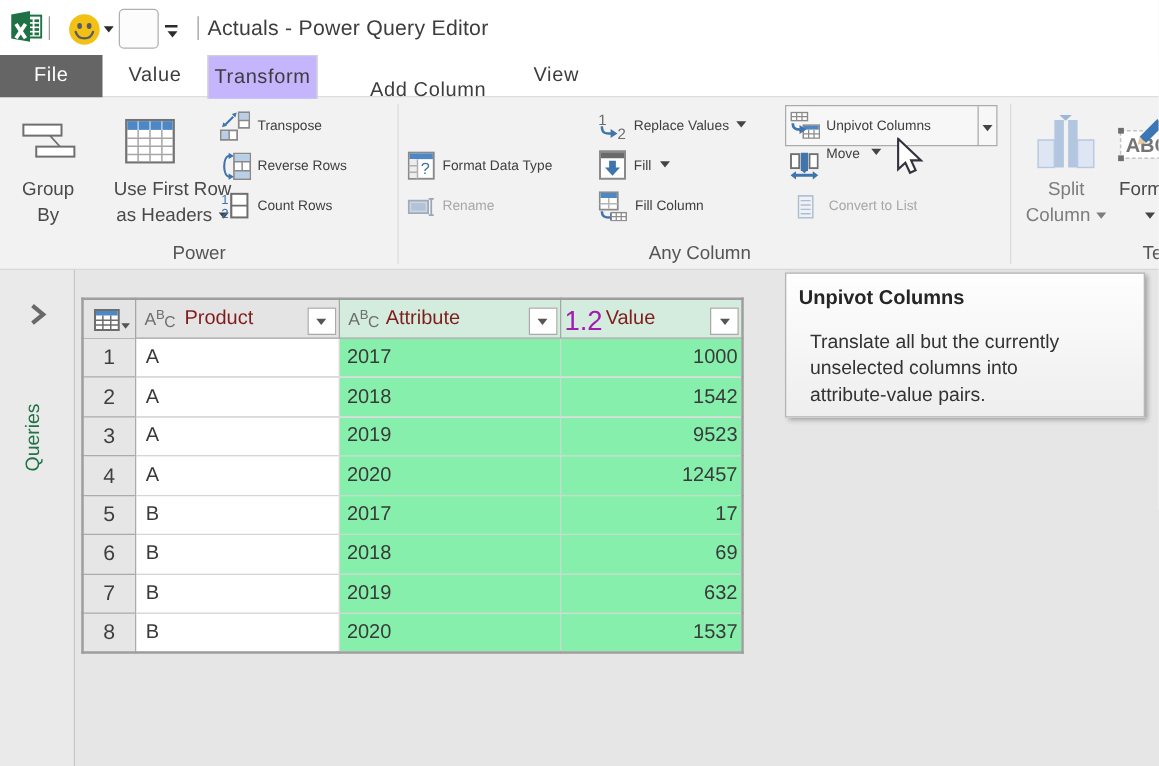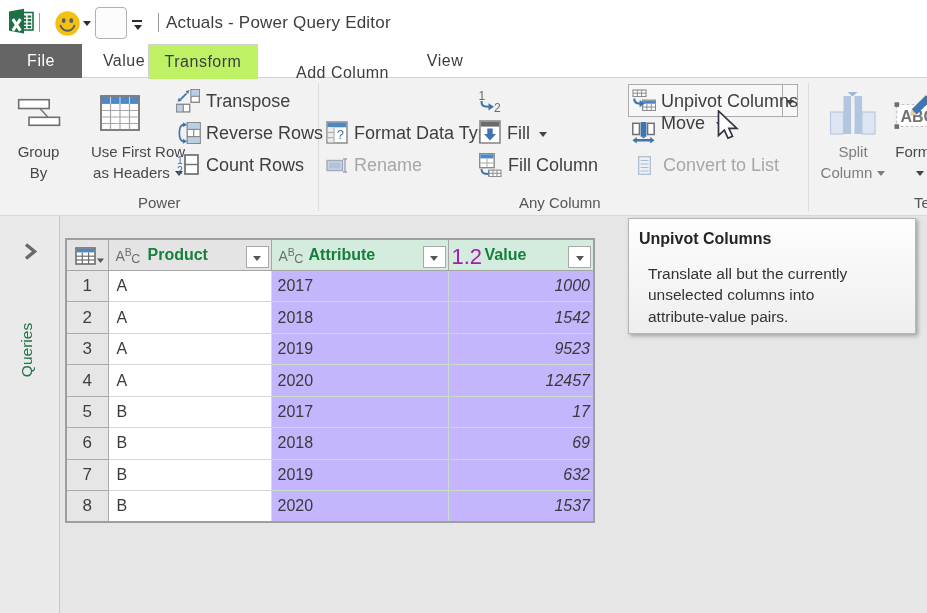--- a/index.html
+++ b/index.html
@@ -9,52 +9,52 @@
 svg { display:block; }
 
 
 #title-text { left:166px; top:13px; font-size:17px; letter-spacing:0.2px; color:#3d3d3d; }
 .vsep { width:1px; background:#9b9b9b; }
 
 
 #tabrow { left:0; top:44px; width:927px; height:34px; background:#ffffff; border-bottom:1px solid #d2d2d2; }
 #filetab { left:0; top:0; width:82px; height:34px; background:#656565; color:#ffffff; font-size:16px; letter-spacing:0.5px; text-align:center; line-height:33px; }
 .tab { top:0; height:34px; font-size:16px; letter-spacing:0.5px; color:#3d3d3d; line-height:33px; text-align:center; }
-#tab-transform { left:148px; width:110px; background:#bef264; border:1px solid #d2d2d2; border-bottom:none; height:35px; z-index:3; }
+#tab-transform { left:166px; width:88px; background:#c4b5fd; border:1px solid #d2d2d2; border-bottom:none; height:35px; z-index:3; }
 
 
 #ribbon { left:0; top:78px; width:927px; height:138px; background:#f3f2f2; border-bottom:1px solid #d8d8d8; }
 .gsep { position:absolute; width:1px; top:5px; height:128px; background:#dcdcdc; }
 .glabel { position:absolute; top:116px; font-size:15px; color:#555555; white-space:nowrap; }
 .bigbtn { position:absolute; text-align:center; font-size:15px; color:#494949; line-height:20.5px; }
-.smallrow { position:absolute; font-size:18px; color:#3f3f3f; white-space:nowrap; line-height:20px; }
+.smallrow { position:absolute; font-size:11px; color:#3f3f3f; white-space:nowrap; line-height:20px; }
 .disabled { color:#a7a7a7; }
 .caret { display:inline-block; width:0; height:0; border-left:4.5px solid transparent; border-right:4.5px solid transparent; border-top:5px solid #444444; vertical-align:2px; margin-left:5px; }
 
 
 #content { left:0; top:216px; width:927px; height:397px; background:#e6e6e6; }
 #sidebar { left:0; top:0; width:60px; height:397px; background:#eaeaea; border-right:1px solid #c6c6c6; }
 #queries { left:-1px; top:124px; width:56px; height:20px; line-height:20px; text-align:center; color:#217346; font-size:15.5px; transform:rotate(-90deg); white-space:nowrap; }
 
 
 #grid { left:65px; top:22px; border-collapse:collapse; table-layout:fixed; font-size:16px; color:#3a3a3a; border:2px solid #9e9e9e; }
 #grid td { padding:0 0 0 8px; overflow:hidden; white-space:nowrap; }
 #grid tr { height:31.45px; }
 #grid tr.hdr { height:30.5px; }
 #grid tr.hdr td { border:1px solid #a6a6a6; padding:0; }
 td.num { background:#e6e6e6; text-align:center; color:#3f3f3f; font-size:17px; border-right:1px solid #ababab; border-top:1px solid #ababab; padding:0 !important; }
 td.white { background:#ffffff; border-top:1px solid #d6d6d6; border-right:1px solid #d9d9d9; }
-td.green { background:#c4b5fd; border-top:1px solid #c7dccf; border-right:1px solid #c7dccf; padding-left:6px !important; }
+td.green { background:#86efac; border-top:1px solid #c7dccf; border-right:1px solid #c7dccf; padding-left:6px !important; }
 td.ghdr { background:#d3ecdd; }
 td.whdr { background:#e4e4e4; }
 td.corner { background:#e4e4e4; }
-.valcell { text-align:right; padding:0 3px 0 0 !important; font-style:italic; }
+.valcell { text-align:right; padding:0 3px 0 0 !important; }
 .fbtn { position:absolute; width:23px; height:22px; background:#ffffff; border:1px solid #a9a9a9; text-align:center; line-height:20px; }
 .fbtn .caret { margin-left:0; border-top-color:#555; vertical-align:1px; }
-.hname { font-weight:bold; color:#15803d; }
+.hname { font-weight:normal; color:#7f1d1d; }
 .hcell { position:relative; height:30px; }
 .abc { color:#6e6e6e; }
 .abc .g1 { font-size:14px; }
 .abc .g2 { font-size:10.5px; vertical-align:5px; letter-spacing:-0.5px; }
 .abc .g3 { font-size:12.5px; vertical-align:-1.5px; }
 .onetwo { color:#a21caf; font-size:22px; }
 
 
 #tooltip { left:628px; top:1.5px; width:288px; height:116px; background:linear-gradient(#fefefe,#efeeee); border:1px solid #b6b6b6; box-shadow:2px 2px 4px rgba(0,0,0,0.3); z-index:5; }
 #tooltip h3 { font-size:16px; color:#252525; position:absolute; left:10px; top:11px; }
@@ -187,20 +187,21 @@
     <path d="M 19 1 L 19 14 M 17 1 L 21 1 M 17 14 L 21 14" stroke="#9aa5b5" stroke-width="1.4" fill="none"></path>
   </svg>
   <div class="smallrow disabled" style="left:354px;top:77px">Rename</div>
 
   <svg class="abs" style="left:478px;top:12px" width="23" height="22" viewBox="0 0 23 22">
     <text x="0.5" y="10" font-size="12" fill="#6b6b6b" font-family="Liberation Sans">1</text>
     <text x="16" y="21.5" font-size="12" fill="#6b6b6b" font-family="Liberation Sans">2</text>
     <path d="M 3.5 11 C 3.5 16.5 6 16.8 11 16.8" fill="none" stroke="#3f74ad" stroke-width="2"></path>
     <polygon points="10.5,13.2 16,16.8 10.5,20.4" fill="#3f74ad"></polygon>
   </svg>
+  <div class="smallrow" style="left:507px;top:13px">Replace Values <span class="caret" style="margin-left:3px"></span></div>
 
   <svg class="abs" style="left:479px;top:42px" width="22" height="24" viewBox="0 0 22 24">
     <rect x="1" y="1" width="20" height="22" fill="#ffffff" stroke="#8a8a8a" stroke-width="1.6"></rect>
     <rect x="1.8" y="1.8" width="18.4" height="4.8" fill="#6a6a6a"></rect>
     <path d="M 8.3 8.6 L 13.7 8.6 L 13.7 13.9 L 17 13.9 L 11 20.6 L 5 13.9 L 8.3 13.9 Z" fill="#3f74ad"></path>
   </svg>
   <div class="smallrow" style="left:507px;top:45px">Fill <span class="caret" style="margin-left:4px"></span></div>
 
   <svg class="abs" style="left:479px;top:75px" width="23" height="24" viewBox="0 0 23 24">
     <rect x="0.7" y="0.7" width="14.5" height="14" fill="#ffffff" stroke="#8a8a8a" stroke-width="1.4"></rect>

